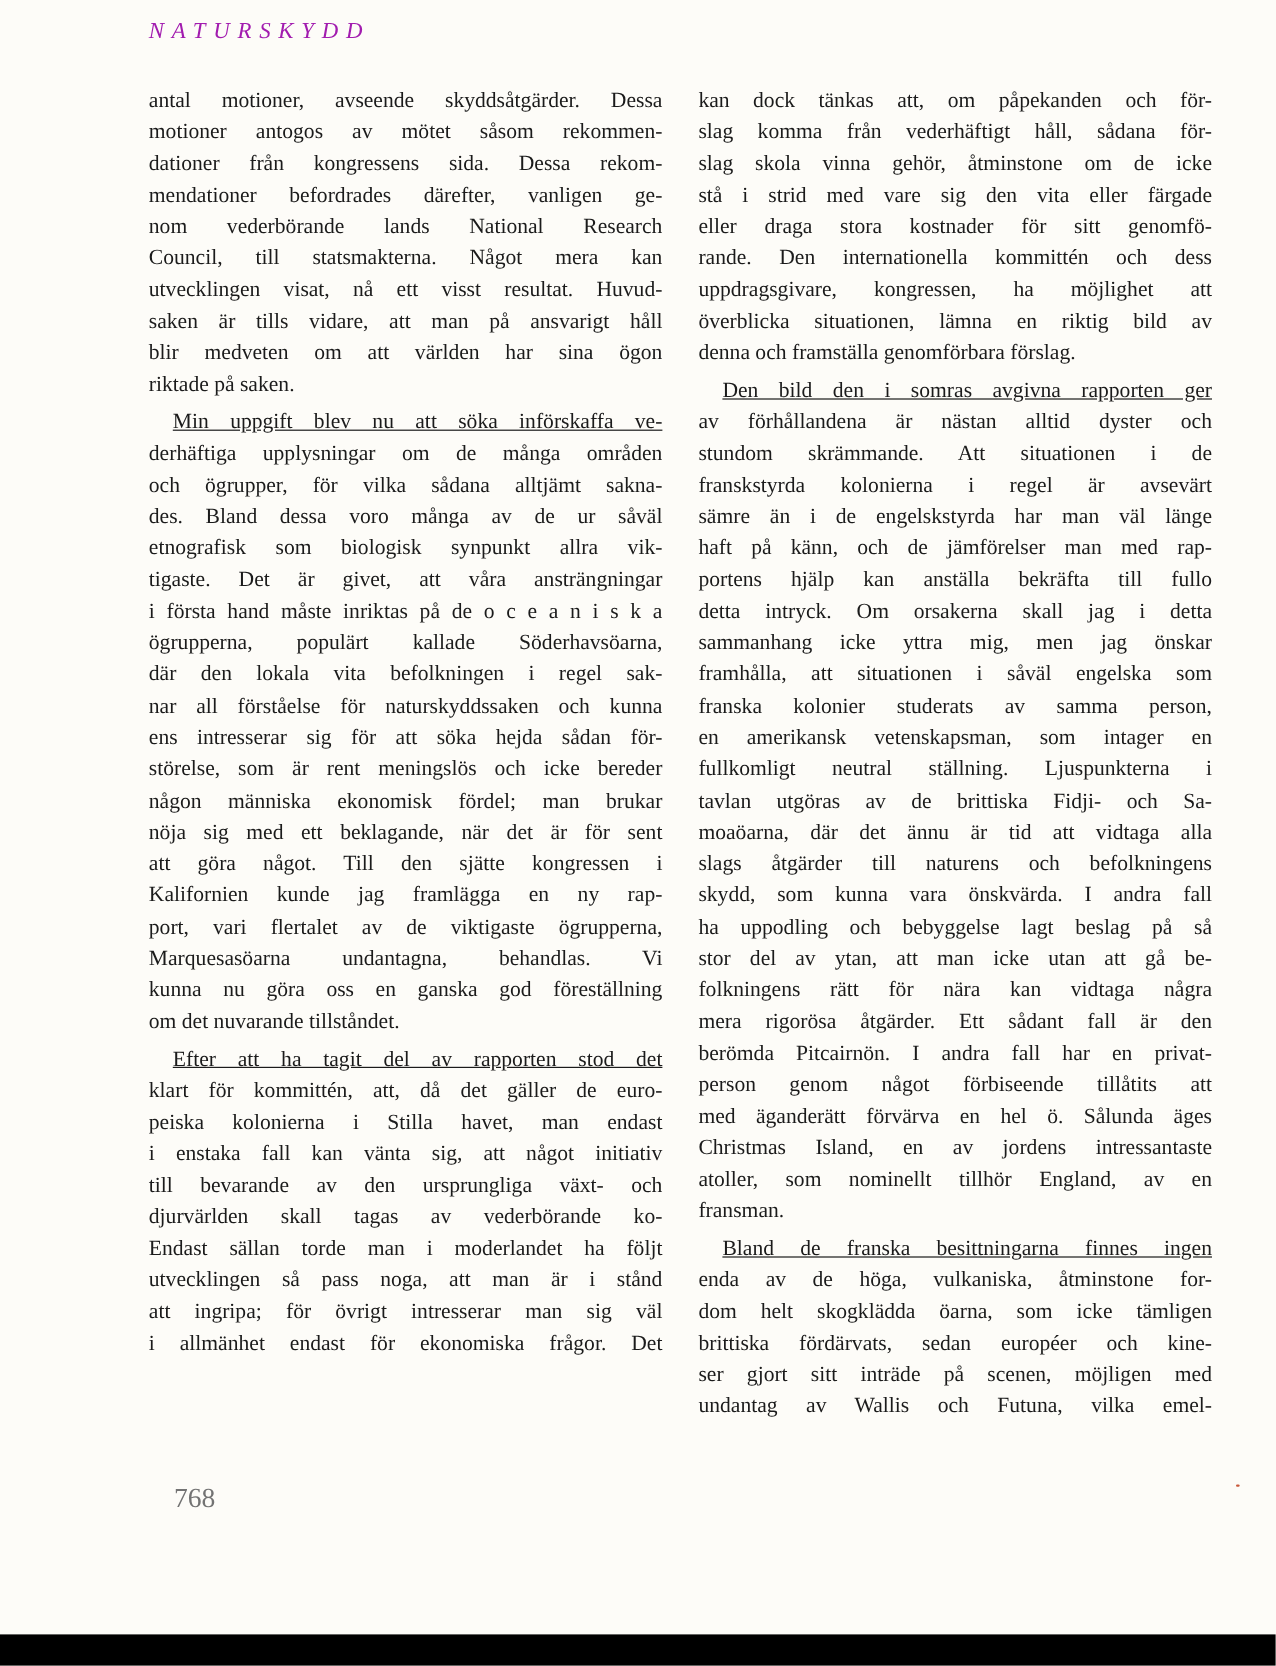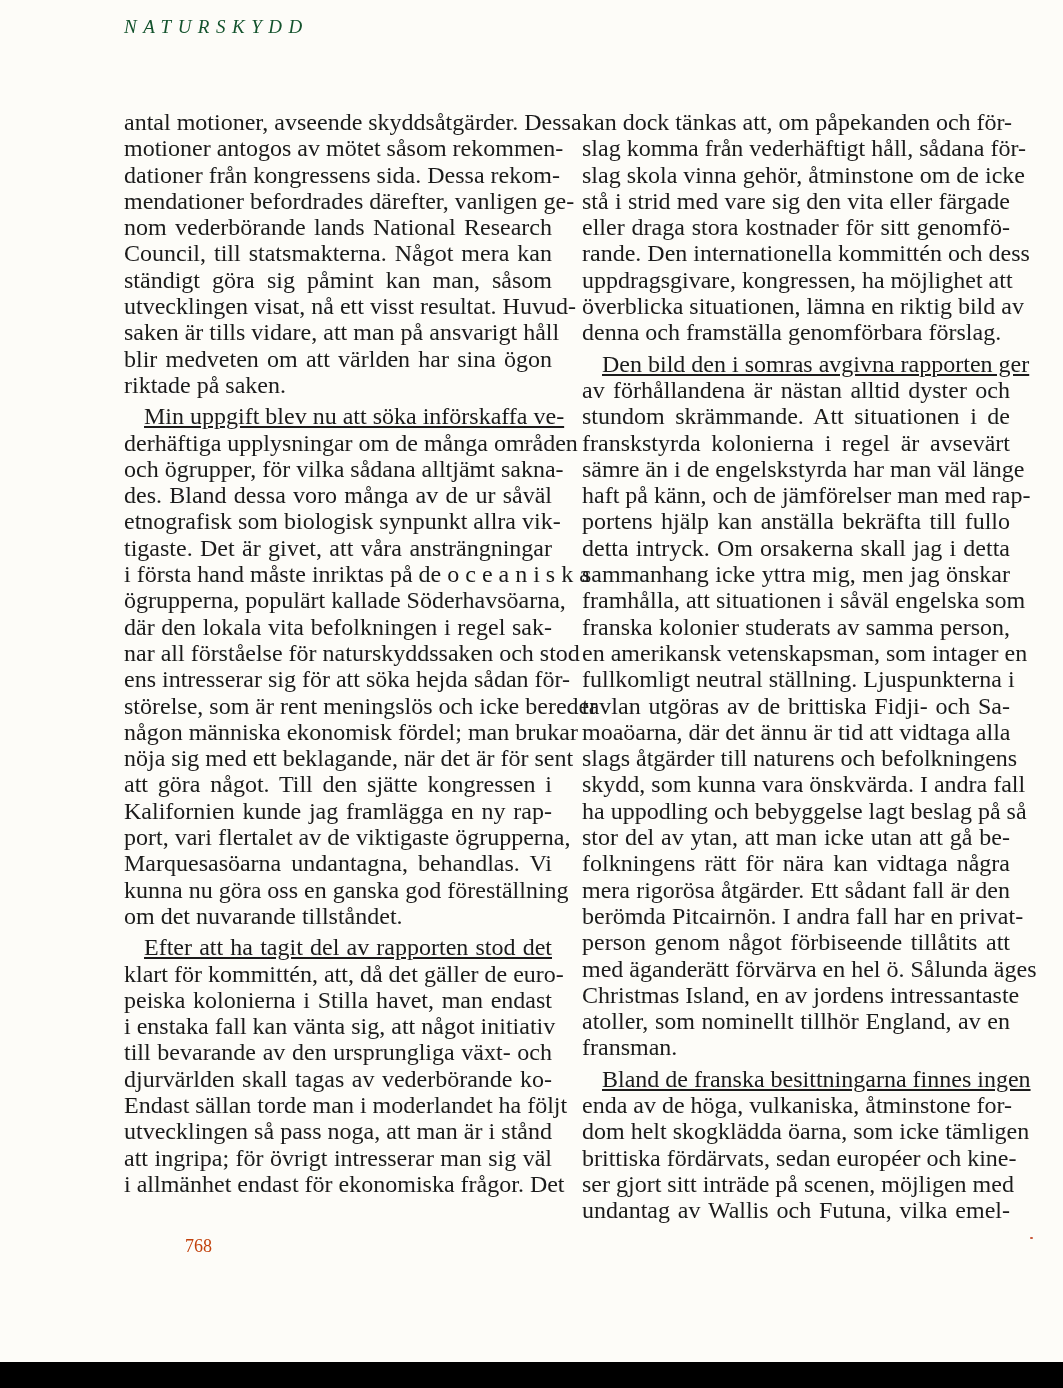--- a/index.html
+++ b/index.html
@@ -5,77 +5,76 @@
   html, body { margin: 0; padding: 0; }
   body {
     width: 1063px; height: 1388px; position: relative; overflow: hidden;
     background: #fdfcf8;
     font-family: "DejaVu Serif", "Liberation Serif", serif;
     color: #1b1b1b;
   }
   .running-head {
     position: absolute; left: 124px; top: 16px;
     font-family: "Liberation Serif", serif; font-style: italic;
-    font-size: 19px; letter-spacing: 6.5px; color: #14532d;
+    font-size: 19px; letter-spacing: 6.5px; color: #a21caf;
   }
   .column {
     position: absolute; top: 70px; width: 428px;
     font-family: "Liberation Serif", serif;
-    font-size: 24px; line-height: 26.3px; margin-top: 39px;
+    font-size: 18px; line-height: 26.3px;
   }
   .col-left { left: 124px; }
   .col-right { left: 582px; }
   .line {
     display: block; white-space: nowrap; text-align: justify;
     text-align-last: justify; height: 26.3px;
   }
   .line.last { text-align-last: left; }
   .line.indent { padding-left: 20px; text-decoration: underline; }
   .para-gap { height: 5px; }
   .page-number {
     position: absolute; left: 145px; top: 1236px;
-    font-family: "Liberation Serif", serif; font-size: 18px; color: #c2410c; margin-left: 40px;
+    font-family: "Liberation Serif", serif; font-size: 23px; color: #737373;
   }
   .bottom-band {
     position: absolute; left: 0; top: 1362px; width: 1063px; height: 26px;
     background: #000;
   }
   .speck { position: absolute; width: 3px; height: 2px; background: #c8583a; border-radius: 1px; }
 </style>
 </head>
 <body>
 
 <div class="running-head">NATURSKYDD</div>
 
 <div class="column col-left">
     <div class="paragraph">
       <span class="line">antal motioner, avseende skyddsåtgärder. Dessa</span>
       <span class="line">motioner antogos av mötet såsom rekommen-</span>
       <span class="line">dationer från kongressens sida. Dessa rekom-</span>
       <span class="line">mendationer befordrades därefter, vanligen ge-</span>
       <span class="line">nom vederbörande lands National Research</span>
       <span class="line">Council, till statsmakterna. Något mera kan</span>
-      <span class="line">ständigt göra sig påmint kan man, såsom</span>
       <span class="line">utvecklingen visat, nå ett visst resultat. Huvud-</span>
       <span class="line">saken är tills vidare, att man på ansvarigt håll</span>
       <span class="line">blir medveten om att världen har sina ögon</span>
       <span class="line last">riktade på saken.</span>
     </div>
     <div class="para-gap"></div>
     <div class="paragraph">
       <span class="line indent">Min uppgift blev nu att söka införskaffa ve-</span>
       <span class="line">derhäftiga upplysningar om de många områden</span>
       <span class="line">och ögrupper, för vilka sådana alltjämt sakna-</span>
       <span class="line">des. Bland dessa voro många av de ur såväl</span>
       <span class="line">etnografisk som biologisk synpunkt allra vik-</span>
       <span class="line">tigaste. Det är givet, att våra ansträngningar</span>
       <span class="line">i första hand måste inriktas på de o c e a n i s k a</span>
       <span class="line">ögrupperna, populärt kallade Söderhavsöarna,</span>
       <span class="line">där den lokala vita befolkningen i regel sak-</span>
-      <span class="line">nar all förståelse för naturskyddssaken och stod</span>
+      <span class="line">nar all förståelse för naturskyddssaken och kunna</span>
       <span class="line">ens intresserar sig för att söka hejda sådan för-</span>
       <span class="line">störelse, som är rent meningslös och icke bereder</span>
       <span class="line">någon människa ekonomisk fördel; man brukar</span>
       <span class="line">nöja sig med ett beklagande, när det är för sent</span>
       <span class="line">att göra något. Till den sjätte kongressen i</span>
       <span class="line">Kalifornien kunde jag framlägga en ny rap-</span>
       <span class="line">port, vari flertalet av de viktigaste ögrupperna,</span>
       <span class="line">Marquesasöarna undantagna, behandlas. Vi</span>
       <span class="line">kunna nu göra oss en ganska god föreställning</span>
       <span class="line last">om det nuvarande tillståndet.</span>

